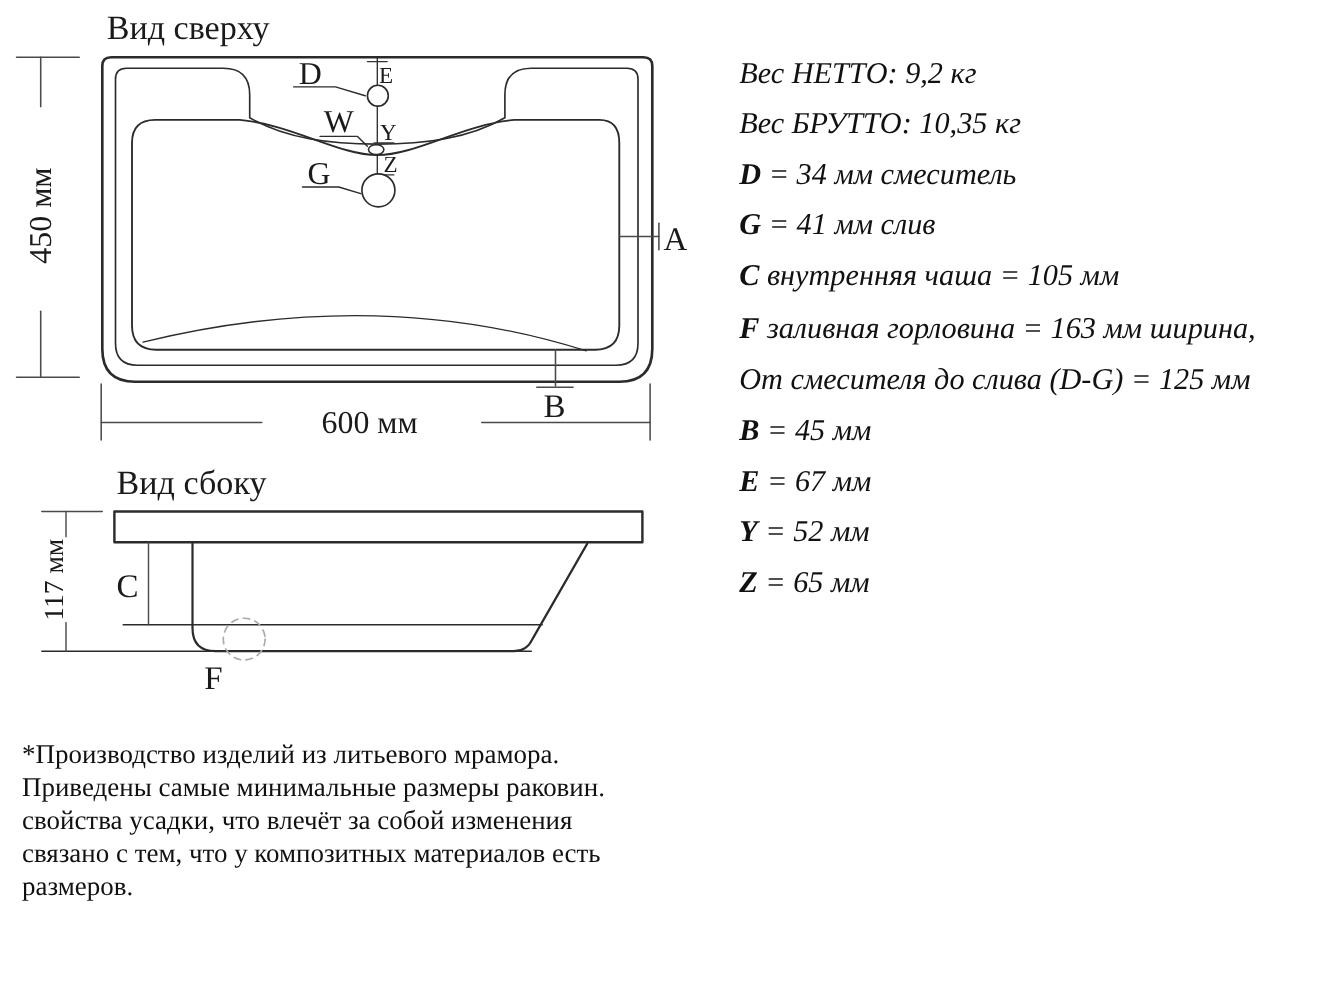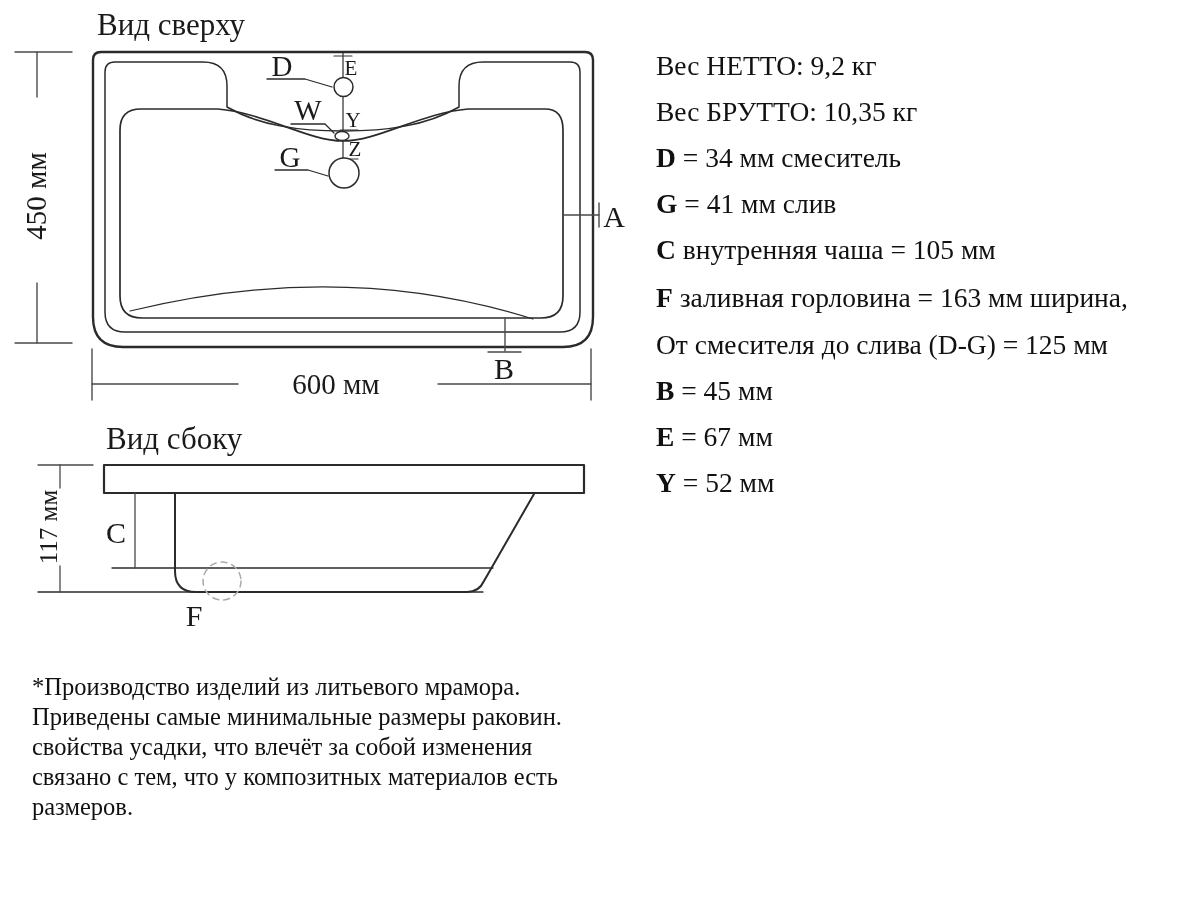--- a/index.html
+++ b/index.html
@@ -10,30 +10,30 @@
   #drawing{position:absolute;left:0;top:0;}
   .svg-label{font-family:"Liberation Serif", serif;fill:#1a1a1a;}
   .title{font-size:31px;}
   .dim-text{font-size:29px;}
   .dim-text-sm{font-size:25px;}
   .hole-label{font-size:29px;}
   .hole-label-sm{font-size:21px;}
   .side-label{font-size:30px;}
 
   #info-col{
-    position:absolute;left:656px;top:50px;width:520px;
-    font-size:27.5px;line-height:32px;
+    position:absolute;left:672px;top:50px;width:520px;
+    font-size:27.5px;line-height:32px;font-style:italic;
   }
   .spec-row{margin-bottom:14px;white-space:nowrap;}
   .spec-key{font-weight:bold;}
   .spec-row.two-line{line-height:35px;}
   .distance-row{}
 
   #footnote{
-    position:absolute;left:32px;top:672px;width:640px;
+    position:absolute;left:20px;top:672px;width:640px;
     font-size:24.5px;line-height:30px;
   }
   .footnote-line{white-space:nowrap;}
 </style>
 </head>
 <body>
 
 <svg id="drawing" width="1200" height="900" viewBox="0 0 1200 900">
 
   <g fill="none" stroke="#2b2b2b" stroke-linecap="round" stroke-linejoin="round">
@@ -141,20 +141,21 @@
   <div class="spec-row"><span class="spec-key">D</span><span> = 34 мм смеситель</span></div>
   <div class="spec-row"><span class="spec-key">G</span><span> = 41 мм слив</span></div>
   <div class="spec-row"><span class="spec-key">C</span><span> внутренняя чаша = 105 мм</span></div>
   <div class="spec-row two-line"><span class="spec-key">F</span><span> заливная горловина = 163 мм ширина,</span><br></div>
 
   <div class="spec-row distance-row">От смесителя до слива (D-G) = 125 мм</div>
 
   <div class="spec-row"><span class="spec-key">B</span><span> = 45 мм</span></div>
   <div class="spec-row"><span class="spec-key">E</span><span> = 67 мм</span></div>
   <div class="spec-row"><span class="spec-key">Y</span><span> = 52 мм</span></div>
+  <div class="spec-row"><span class="spec-key">Z</span><span> = 65 мм</span></div>
 </div>
 
 <div id="footnote">
   <div class="footnote-line">*Производство изделий из литьевого мрамора.</div>
   <div class="footnote-line">Приведены самые минимальные размеры раковин.</div>
   <div class="footnote-line">свойства усадки, что влечёт за собой изменения</div>
   <div class="footnote-line">связано с тем, что у композитных материалов есть</div>
   <div class="footnote-line">размеров.</div>
 </div>
 

